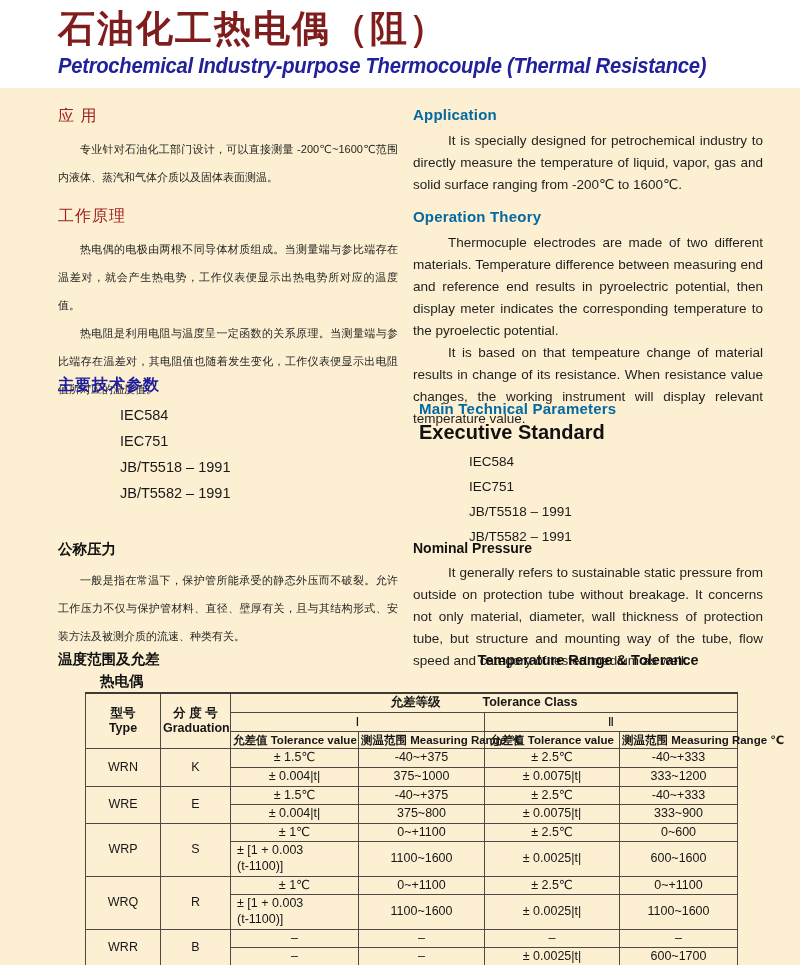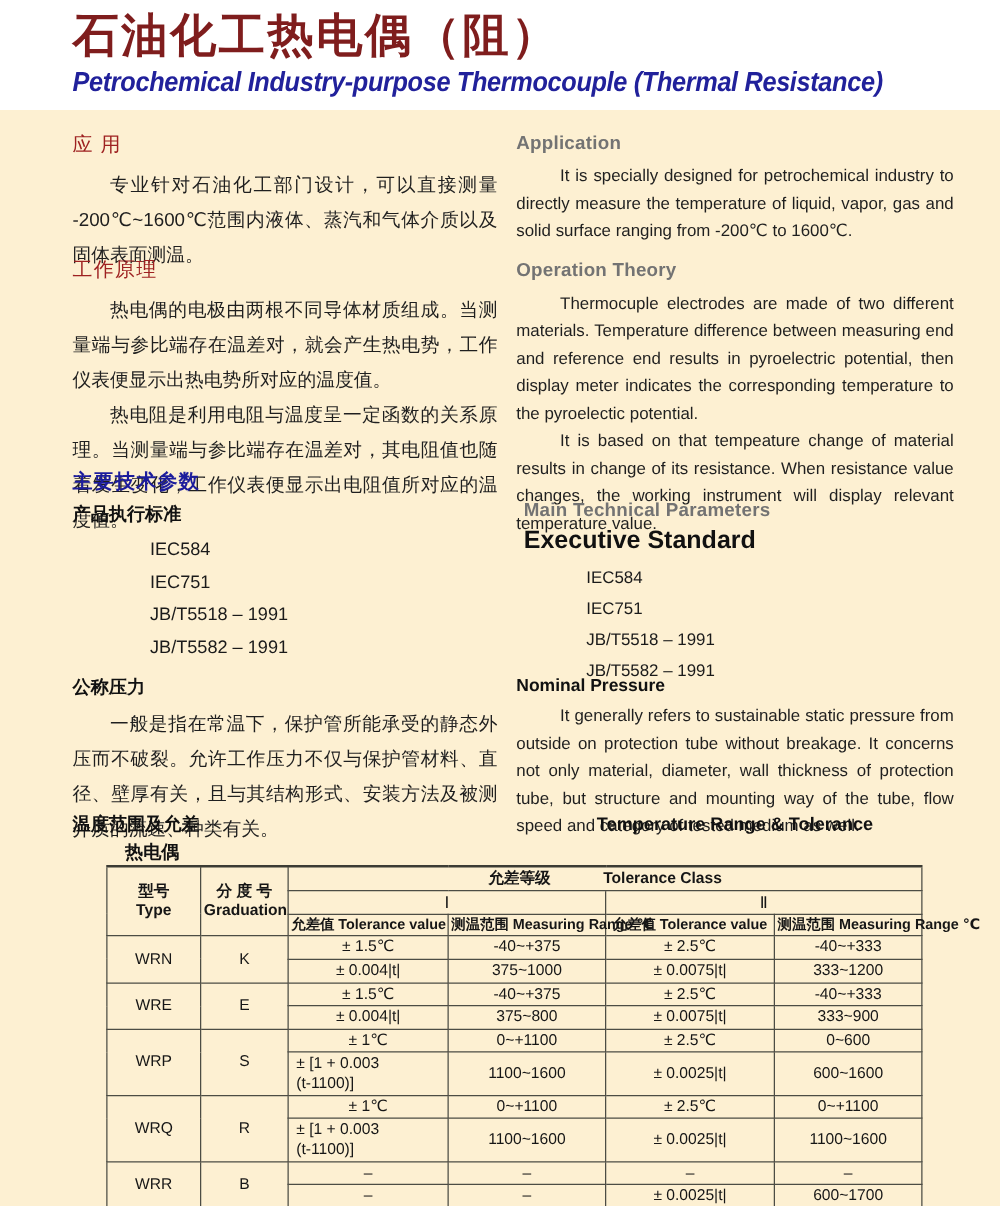--- a/index.html
+++ b/index.html
@@ -18,23 +18,23 @@
   .title-en { font-size:22px; font-weight:bold; font-style:italic; color:#21219b;
               letter-spacing:-0.3px; transform:scaleX(0.92); transform-origin:left center;
               white-space:nowrap; margin-top:2px; }
 
   
   .sec { position:absolute; }
   .col-l { left:58px;  width:340px; }
   .col-r { left:413px; width:350px; }
   .h-red  { font-size:16px; font-weight:normal; color:#9e2121; margin-bottom:8px; letter-spacing:1px;}
   .h-blue-zh { font-size:16px; font-weight:bold; color:#1c1c9c; letter-spacing:1px; }
-  .h-blue { font-size:15px; font-weight:bold; color:#737373; margin-bottom:7px; letter-spacing:.2px;}
+  .h-blue { font-size:15px; font-weight:bold; color:#0369a1; margin-bottom:7px; letter-spacing:.2px;}
   .h-blk  { font-size:14.5px; font-weight:bold; color:#111; }
-  .zh-p  { font-size:15px; line-height:28px; text-indent:2em; color:#1f1f1f; text-align:justify; }
+  .zh-p  { font-size:11px; line-height:28px; text-indent:2em; color:#1f1f1f; text-align:justify; }
   .en-p  { font-size:13.5px; line-height:22px; color:#1f1f1f; text-align:justify; }
   .en-p.ind { text-indent:2.6em; }
   .std-list-l { padding-left:62px; font-size:14.5px; line-height:26px; }
   .std-list-r { padding-left:56px; font-size:13.5px; line-height:25px; }
   .center { text-align:center; }
 
   
   .tbl-wrap { position:absolute; left:85px; top:692px; width:652px; }
   table { border-collapse:collapse; width:652px; table-layout:fixed;
           font-size:12.5px; color:#161616; }
@@ -67,21 +67,20 @@
   </div>
 
   <div class="sec col-l" style="top:206px">
     <div class="h-red">工作原理</div>
     <p class="zh-p">热电偶的电极由两根不同导体材质组成。当测量端与参比端存在温差对，就会产生热电势，工作仪表便显示出热电势所对应的温度值。</p>
     <p class="zh-p">热电阻是利用电阻与温度呈一定函数的关系原理。当测量端与参比端存在温差对，其电阻值也随着发生变化，工作仪表便显示出电阻值所对应的温度值。</p>
   </div>
 
   <div class="sec col-l" style="top:375px">
     <div class="h-blue-zh" style="margin-bottom:6px">主要技术参数</div>
-    <div class="h-blk" style="margin-bottom:6px">产品执行标准</div>
     <div class="std-list-l">
       <div>IEC584</div>
       <div>IEC751</div>
       <div>JB/T5518 – 1991</div>
       <div>JB/T5582 – 1991</div>
     </div>
   </div>
 
   <div class="sec col-l" style="top:540px">
     <div class="h-blk" style="margin-bottom:7px">公称压力</div>

